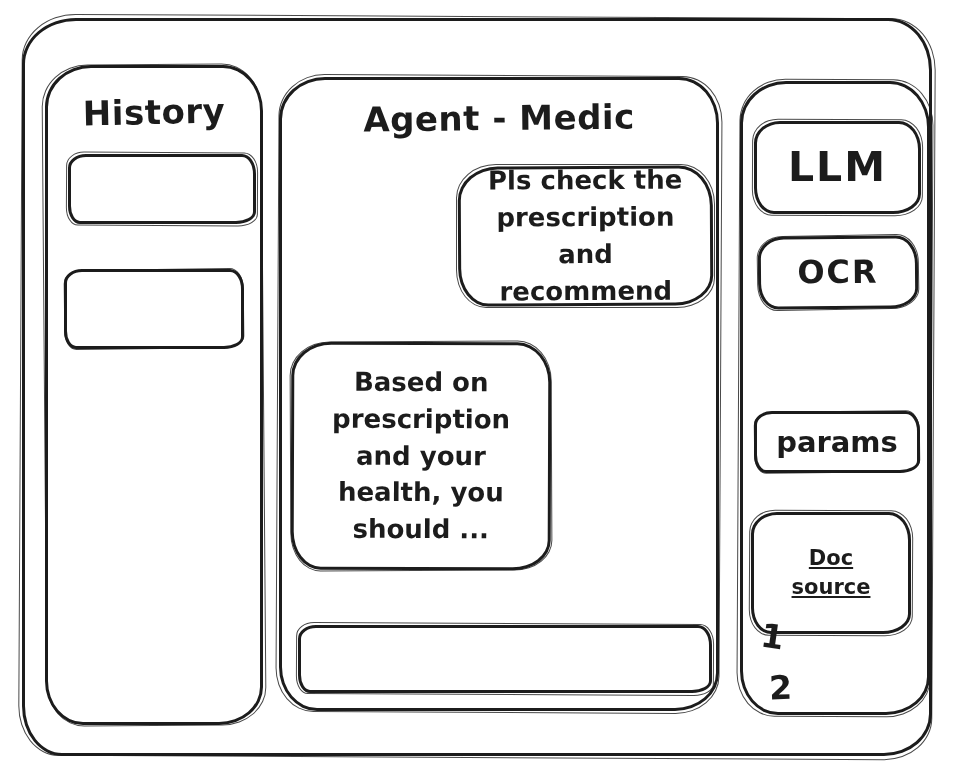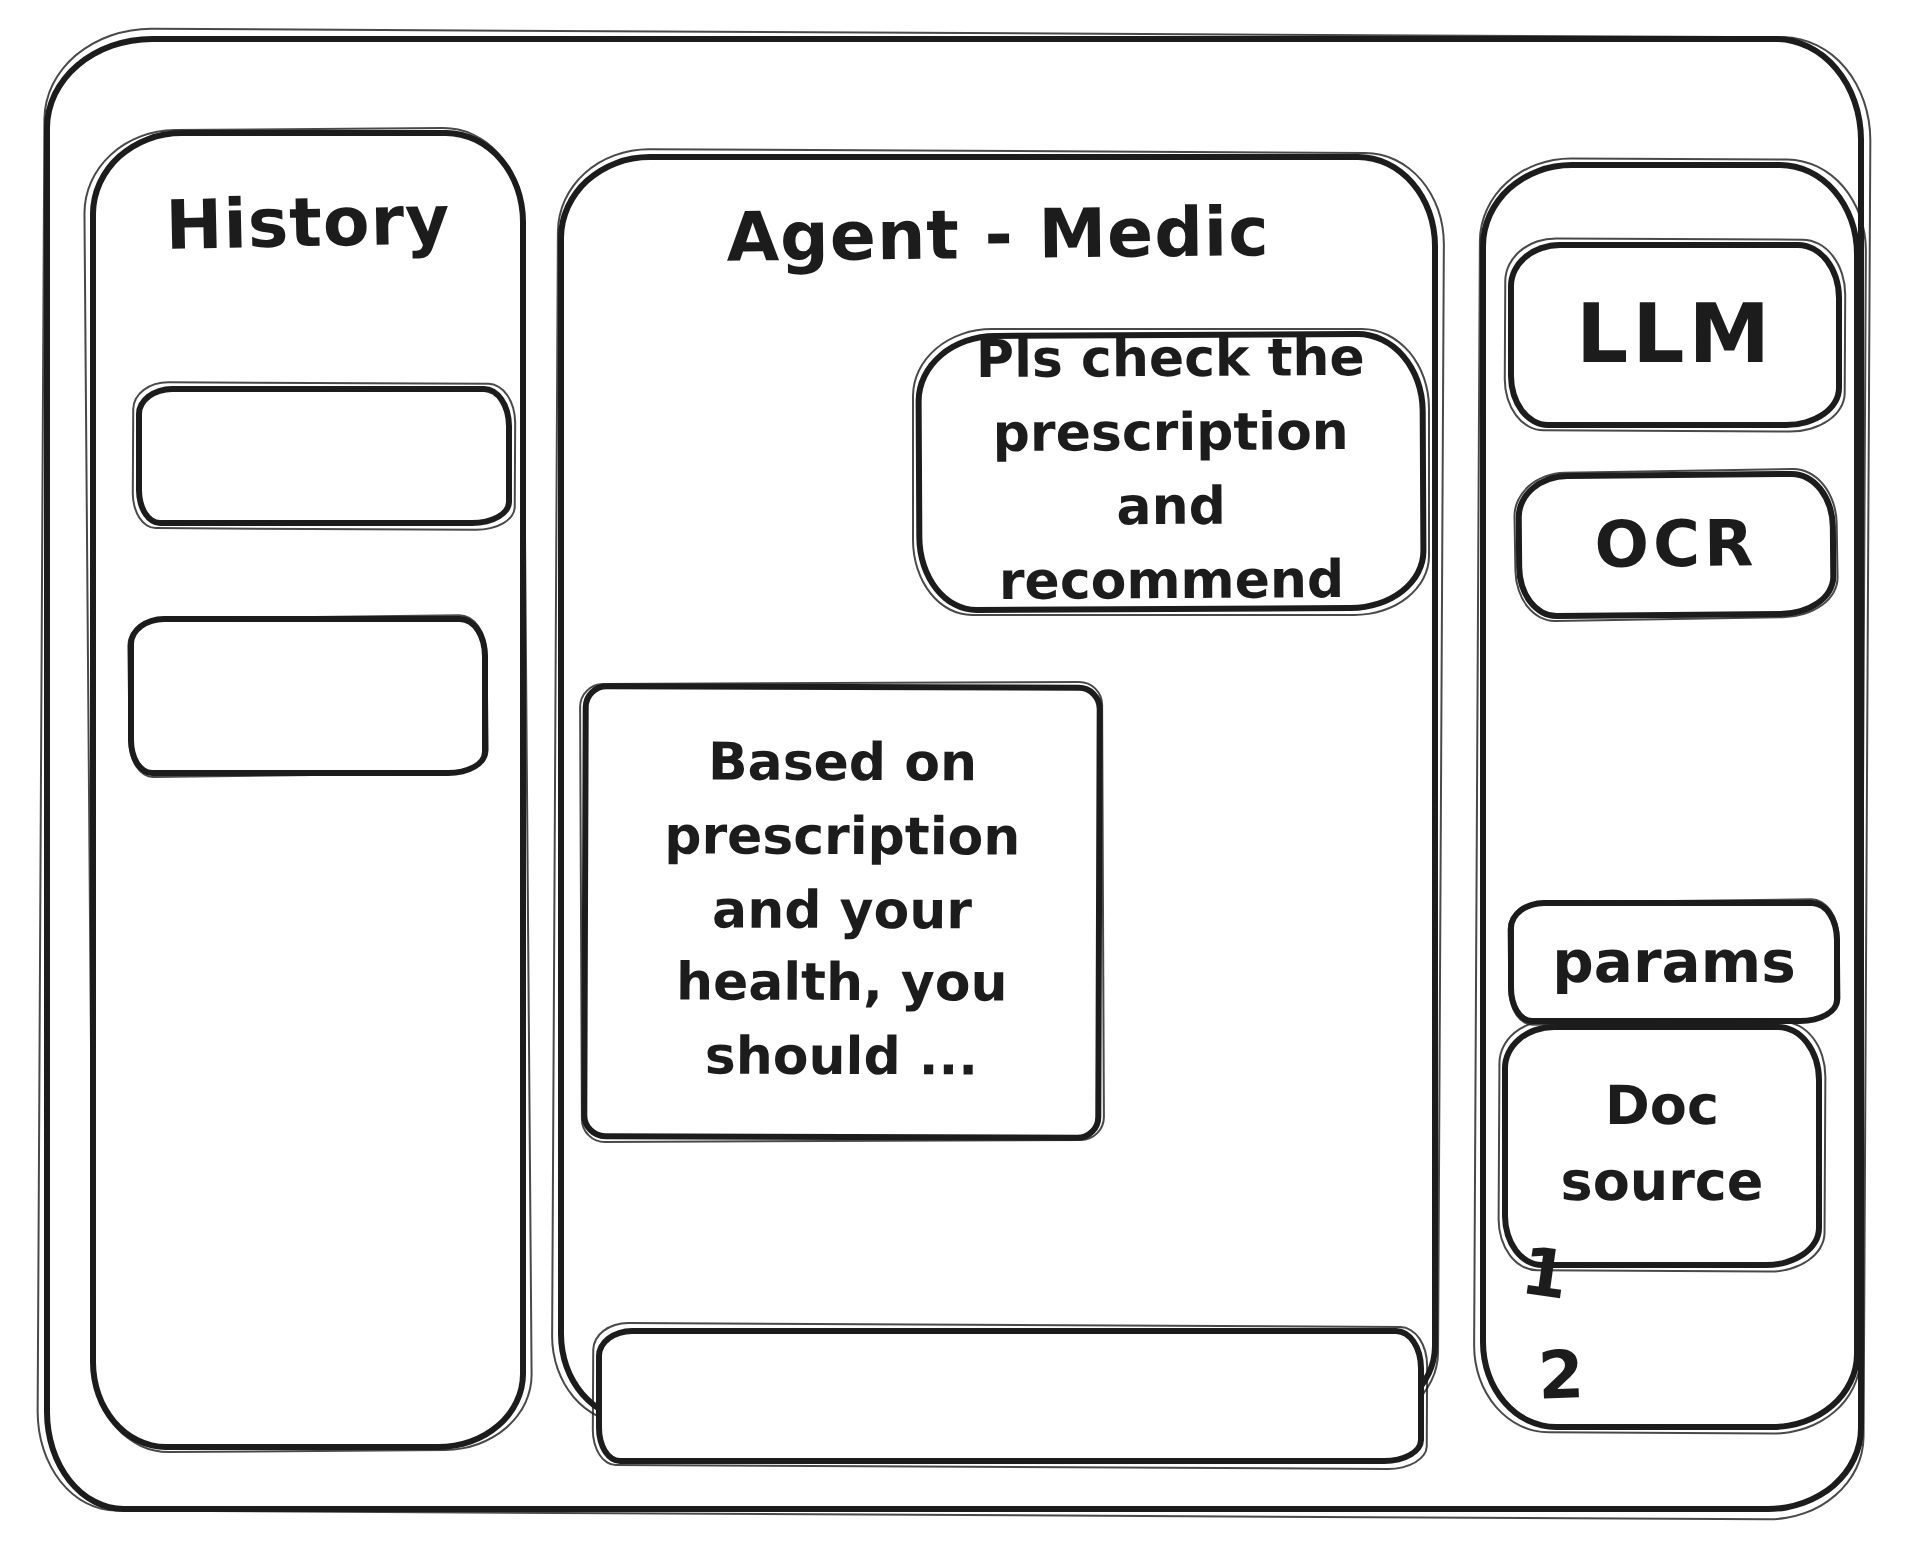--- a/index.html
+++ b/index.html
@@ -34,21 +34,21 @@
     pointer-events:none;
   }
   .sketch.wob-ccw::before{ transform:rotate(-.45deg); inset:-4px; }
   .sketch.wob-tight::before{ inset:-3px; transform:rotate(-.7deg); }
 
   
   .r-frame{ border-radius:54px 44px 48px 40px / 46px 52px 42px 50px; }
   .r-panel{ border-radius:46px 40px 44px 38px / 42px 46px 38px 44px; }
   .r-bub{   border-radius:40px 34px 38px 30px / 34px 40px 30px 38px; }
   .r-md{    border-radius:26px 22px 28px 20px / 22px 28px 20px 26px; }
-  .r-sm{    border-radius:18px 14px 20px 12px / 14px 20px 12px 18px;margin-top:39px; }
+  .r-sm{    border-radius:18px 14px 20px 12px / 14px 20px 12px 18px; }
 
   .frame{
     position:absolute; left:22px; top:18px; width:910px; height:738px;
   }
 
   
   .history-panel{
     position:absolute; left:20px; top:44px; width:218px; height:660px;
   }
   .panel-title{
@@ -72,21 +72,21 @@
   .chat-panel .panel-title{ top:18px; transform:rotate(-0.6deg); }
   .bubble{
     position:absolute;
     display:flex; align-items:center; justify-content:center;
     text-align:center;
     font-size:26px; font-weight:bold;
     line-height:1.42;
     padding:10px 14px;
   }
   .bubble.user{  left:176px; top:86px;  width:255px; height:140px; transform:rotate(-0.3deg); }
-  .bubble.agent{ left:9px;   top:262px; width:260px; height:228px; transform:rotate(0.2deg);border-radius:12px; }
+  .bubble.agent{ left:9px;   top:262px; width:260px; height:228px; transform:rotate(0.2deg); }
   .chat-input-box{
     position:absolute; left:16px; top:545px; width:414px; height:68px;
   }
   .chat-input-box input{
     position:absolute; inset:0; width:100%; height:100%;
     border:none; outline:none; background:transparent;
     font:inherit; font-size:24px; padding:0 20px; color:var(--ink);
     border-radius:inherit;
   }
 
@@ -99,21 +99,21 @@
     display:flex; align-items:center; justify-content:center;
     text-align:center;
     font-family:inherit;
     font-weight:bold; color:var(--ink);
     cursor:pointer;
     line-height:1.4;
   }
   .tool.llm{    left:11px; top:37px;  width:167px; height:93px;  font-size:41px; letter-spacing:2px; }
   .tool.ocr{    left:15px; top:152px; width:160px; height:73px;  font-size:32px; letter-spacing:2px; transform:rotate(-0.5deg); }
   .tool.params{ left:11px; top:327px; width:166px; height:62px;  font-size:29px; }
-  .tool.doc{    left:8px;  top:428px; width:160px; height:122px; font-size:27px; padding:6px 16px; }
+  .tool.doc{    left:8px;  top:428px; width:160px; height:122px; font-size:21px; padding:6px 16px;text-decoration:underline; }
   .annot{
     position:absolute;
     font-size:33px; font-weight:bold;
   }
   .annot.one{ left:18px; top:533px; transform:rotate(8deg); }
   .annot.two{ left:26px; top:584px; transform:rotate(-2deg); }
 </style>
 </head>
 <body>
 

